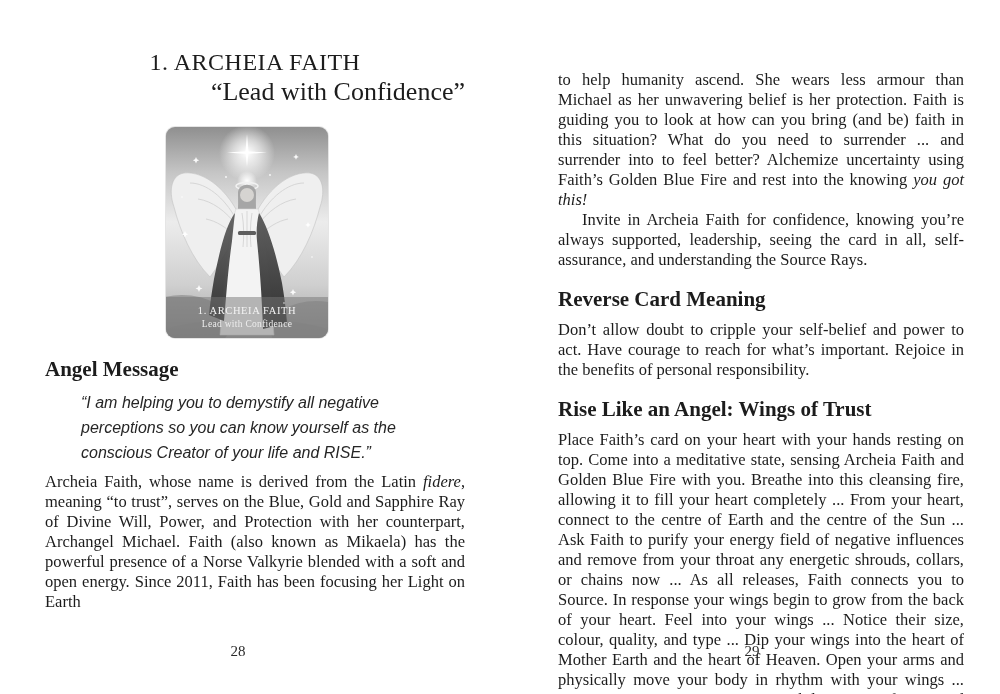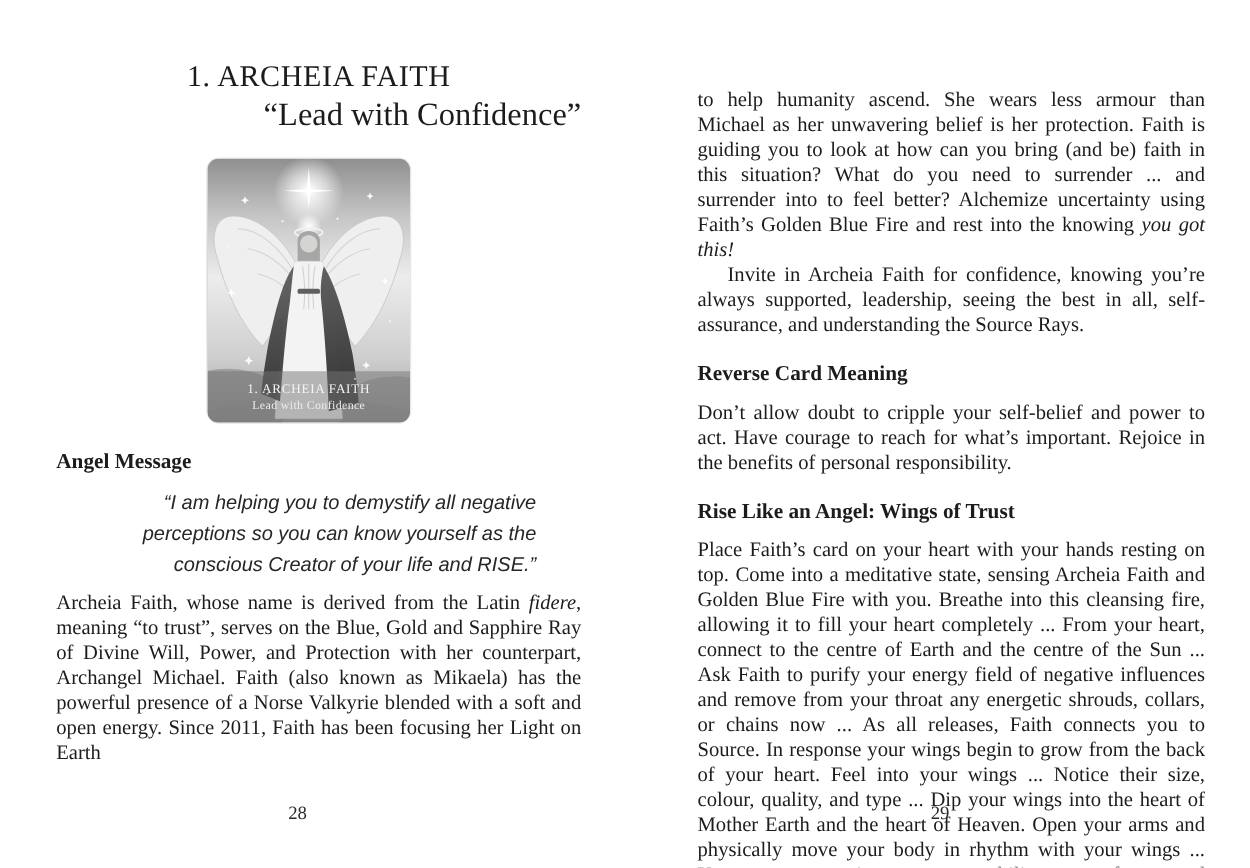--- a/index.html
+++ b/index.html
@@ -20,30 +20,30 @@
     margin:2px 0 0 0;font-size:26px;line-height:26px;font-weight:normal;text-align:right;font-family:Liberation Serif, serif;
   }
   .card{
     position:relative;width:162px;height:211px;margin:22px 0 0 121px;
     border-radius:9px;overflow:hidden;box-shadow:0 0 0 1px rgba(0,0,0,0.10);
     background:#cccccc;
   }
   .card svg{display:block;}
 
   .section-heading{
-    margin:0;font-size:17px;line-height:24px;font-weight:bold;
+    margin:0;font-size:21px;line-height:24px;font-weight:bold;
   }
   .mt-card{margin-top:19px;}
   .mt-h{margin-top:17px;}
   .mt-h-left{margin-top:13px;}
 
   .quote{
     margin:9px auto 0 auto;width:348px;
     font-family:"Liberation Sans", sans-serif;font-style:italic;
-    font-size:16px;line-height:25px;text-align:right;color:#262626;
+    font-size:16px;line-height:25px;text-align:left;color:#262626;
   }
   .bodytext{
     margin:7px 0 0 0;font-size:16.5px;line-height:20px;text-align:justify;
   }
   .bodytext.first{margin-top:0;padding-top:70px;}
   .bodytext.after-h{margin-top:9px;}
   .bodytext.cont{text-align-last:justify;}
   .bodytext.indent{text-indent:24px;margin-top:0;}
   .pagenum{
     position:absolute;top:642px;width:40px;text-align:center;
@@ -131,21 +131,21 @@
 
     <h3 class="section-heading mt-card">Angel Message</h3>
     <p class="quote">“I am helping you to demystify all negative perceptions so you can know yourself as the conscious Creator of your life and RISE.”</p>
 
     <p class="bodytext cont"><span>Archeia Faith, whose name is derived from the Latin </span><i>fidere</i><span>, meaning “to trust”, serves on the Blue, Gold and Sapphire Ray of Divine Will, Power, and Protection with her counterpart, Archangel Michael. Faith (also known as Mikaela) has the powerful presence of a Norse Valkyrie blended with a soft and open energy. Since 2011, Faith has been focusing her Light on Earth</span></p>
   </div>
 
   <div class="page page-right">
     <p class="bodytext first"><span>to help humanity ascend. She wears less armour than Michael as her unwavering belief is her protection. Faith is guiding you to look at how can you bring (and be) faith in this situation? What do you need to surrender ... and surrender into to feel better? Alchemize uncertainty using Faith’s Golden Blue Fire and rest into the knowing </span><i>you got this!</i></p>
 
-    <p class="bodytext indent">Invite in Archeia Faith for confidence, knowing you’re always supported, leadership, seeing the best in all, self-assurance, and understanding the Source Rays.</p>
+    <p class="bodytext indent">Invite in Archeia Faith for confidence, knowing you’re always supported, leadership, seeing the card in all, self-assurance, and understanding the Source Rays.</p>
 
     <h3 class="section-heading mt-h">Reverse Card Meaning</h3>
     <p class="bodytext after-h">Don’t allow doubt to cripple your self-belief and power to act. Have courage to reach for what’s important. Rejoice in the benefits of personal responsibility.</p>
 
     <h3 class="section-heading mt-h">Rise Like an Angel: Wings of Trust</h3>
     <p class="bodytext after-h cont">Place Faith’s card on your heart with your hands resting on top. Come into a meditative state, sensing Archeia Faith and Golden Blue Fire with you. Breathe into this cleansing fire, allowing it to fill your heart completely ... From your heart, connect to the centre of Earth and the centre of the Sun ... Ask Faith to purify your energy field of negative influences and remove from your throat any energetic shrouds, collars, or chains now ... As all releases, Faith connects you to Source. In response your wings begin to grow from the back of your heart. Feel into your wings ... Notice their size, colour, quality, and type ... Dip your wings into the heart of Mother Earth and the heart of Heaven. Open your arms and physically move your body in rhythm with your wings ... Know your wings can stabilize, comfort, and</p>
   </div>
 
   <div class="pagenum pagenum-left">28</div>
   <div class="pagenum pagenum-right">29</div>

